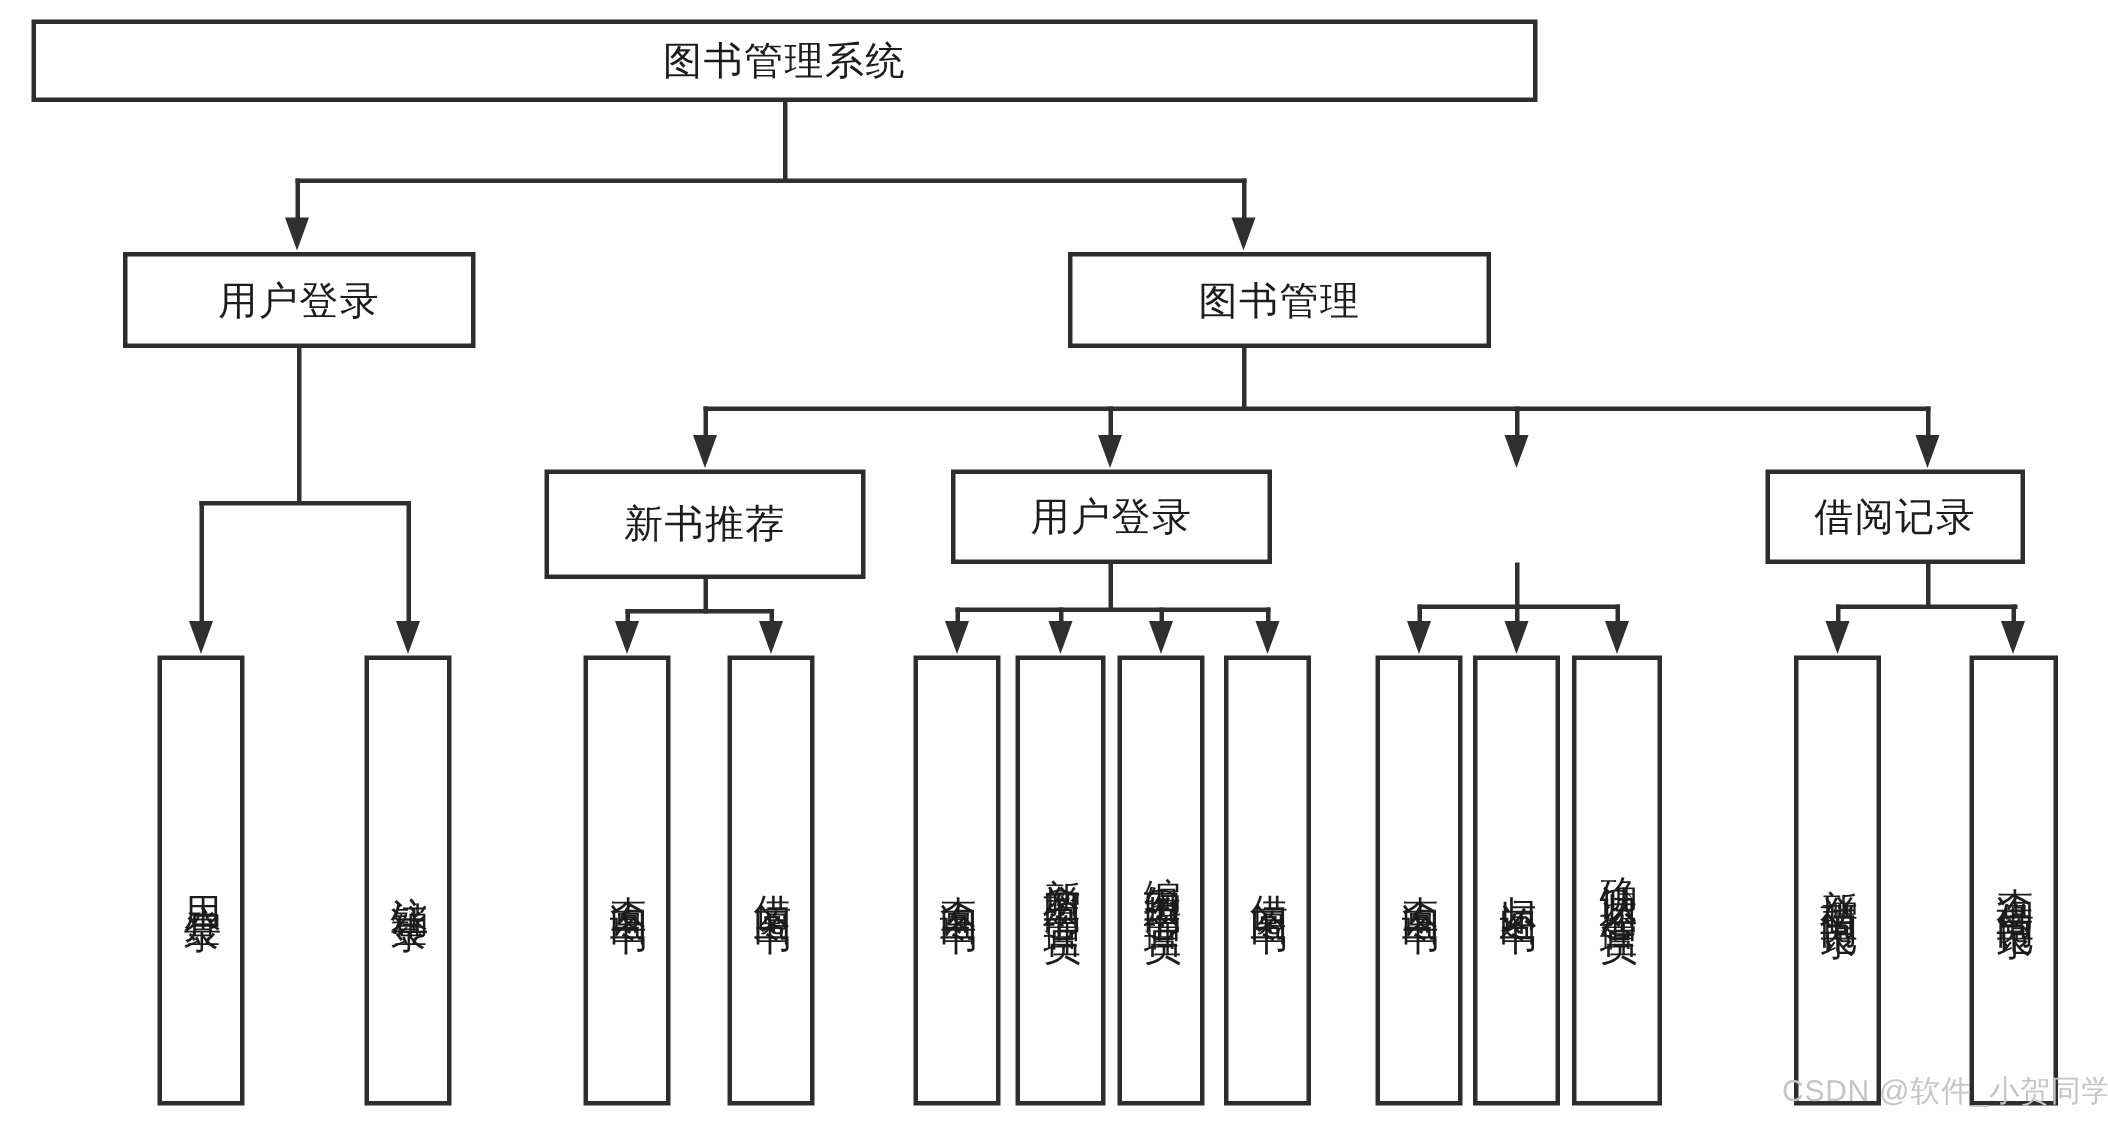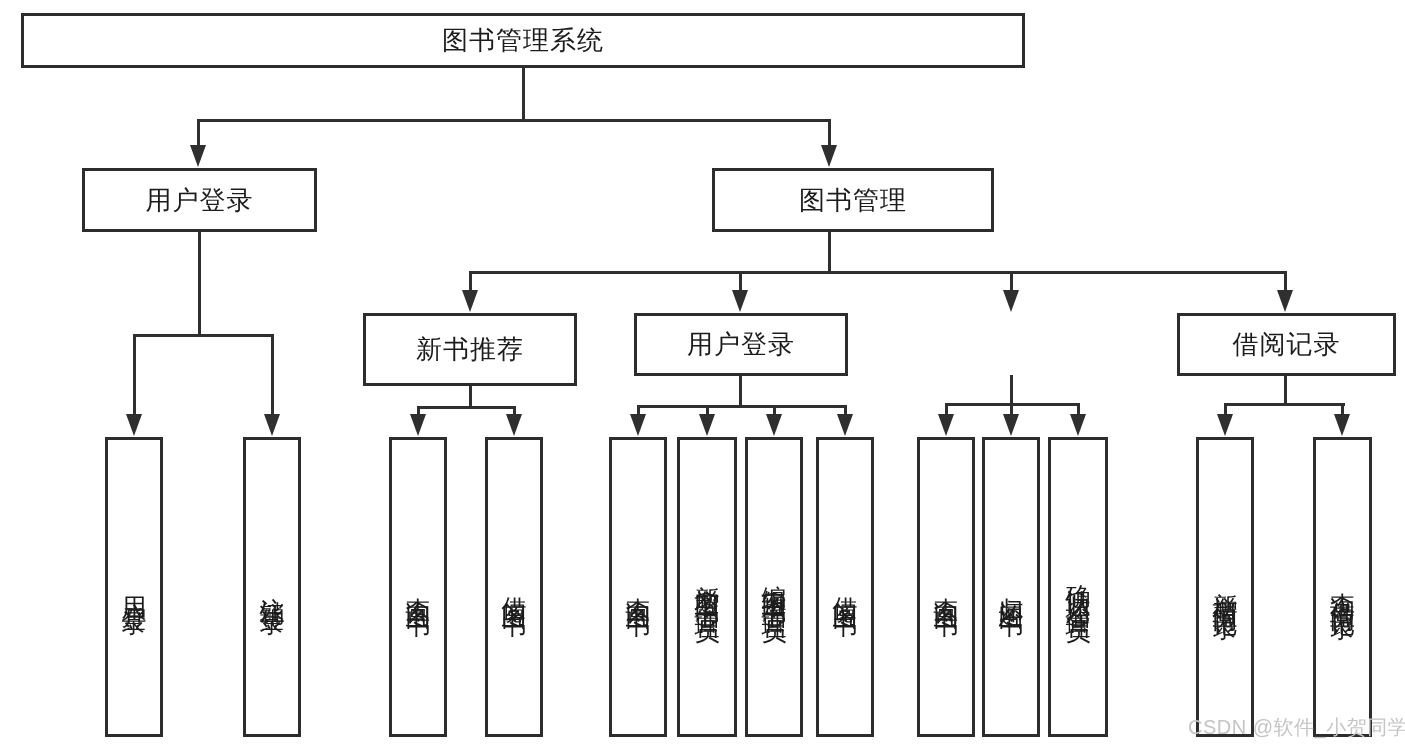--- a/index.html
+++ b/index.html
@@ -116,21 +116,21 @@
   <div class="box" style="left:712px;top:168px;width:282px;height:64px">
     <span>图书管理</span>
   </div>
 
   <div class="box" style="left:363px;top:313px;width:214px;height:73px">
     <span>新书推荐</span>
   </div>
   <div class="box" style="left:634px;top:313px;width:214px;height:63px">
     <span>用户登录</span>
   </div>
-  <div class="box" style="left:1177px;top:313px;width:219px;height:63px">
+  <div class="box" style="left:1177px;top:313px;width:173px;height:63px">
     <span>借阅记录</span>
   </div>
 
   <div class="vbox" style="left:105px;top:437px;width:58px;height:300px">
     <span class="vtext">用户登录</span>
   </div>
   <div class="vbox" style="left:243px;top:437px;width:58px;height:300px">
     <span class="vtext">注销登录</span>
   </div>
 

